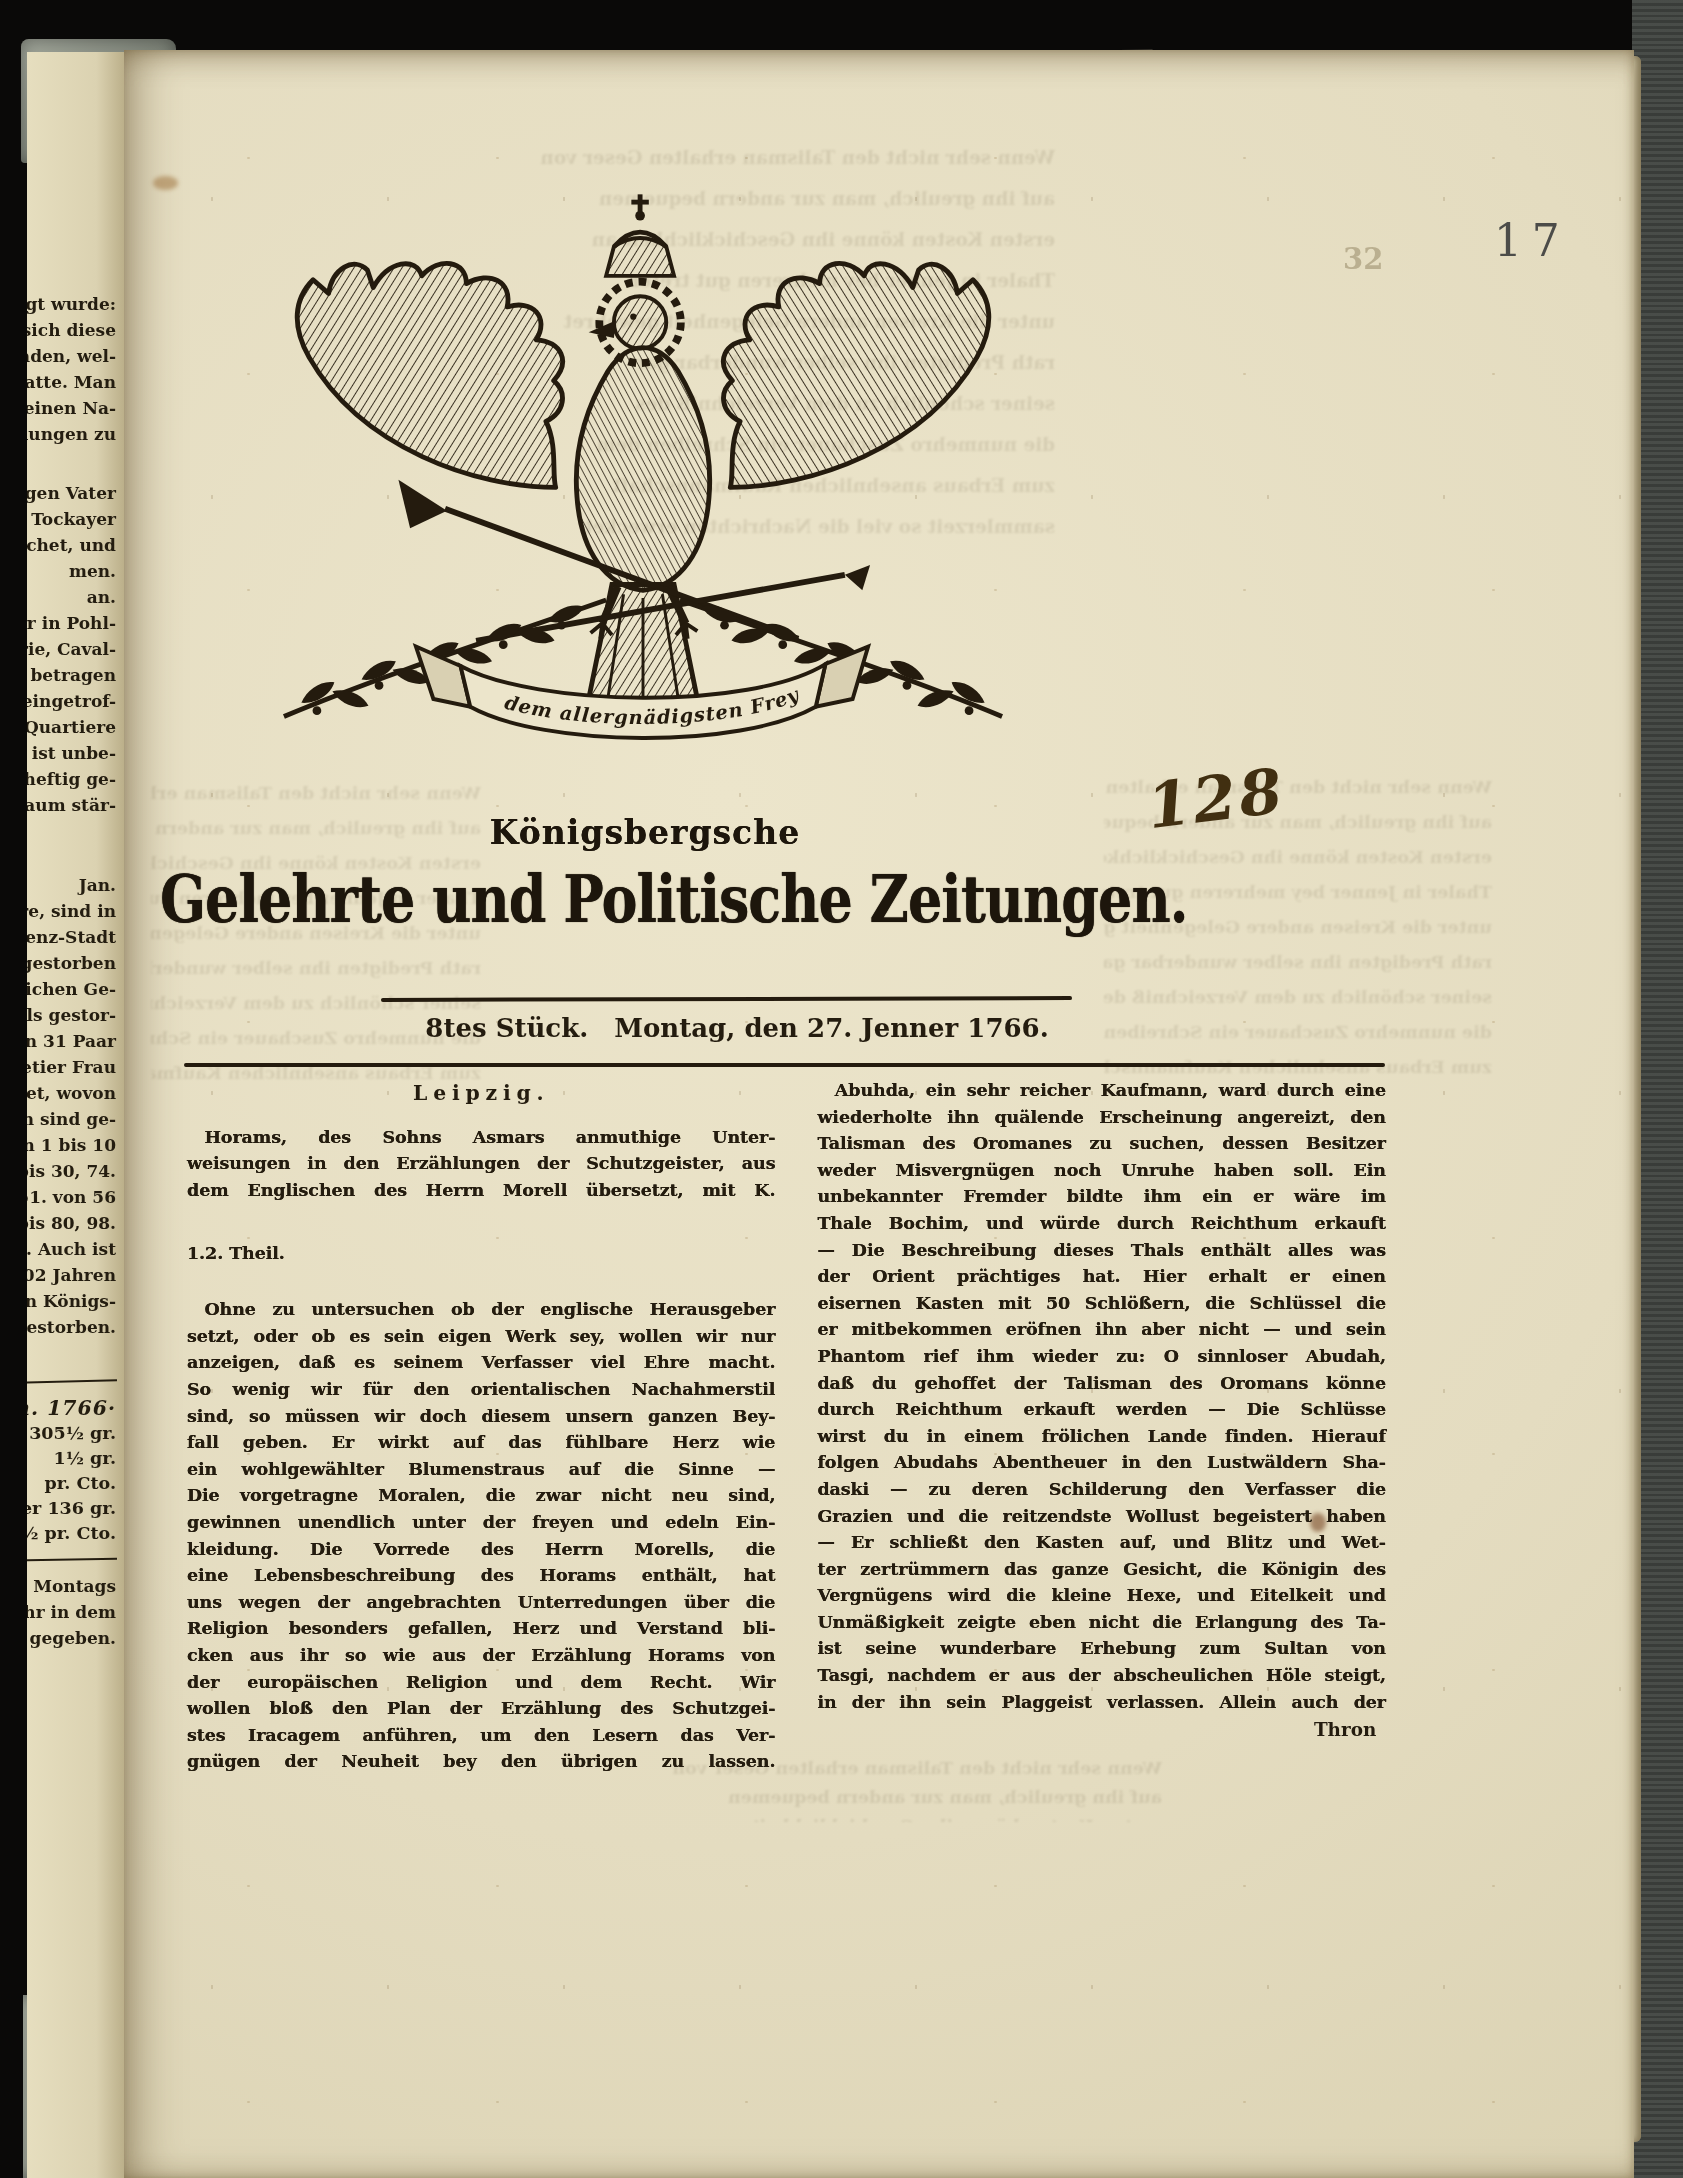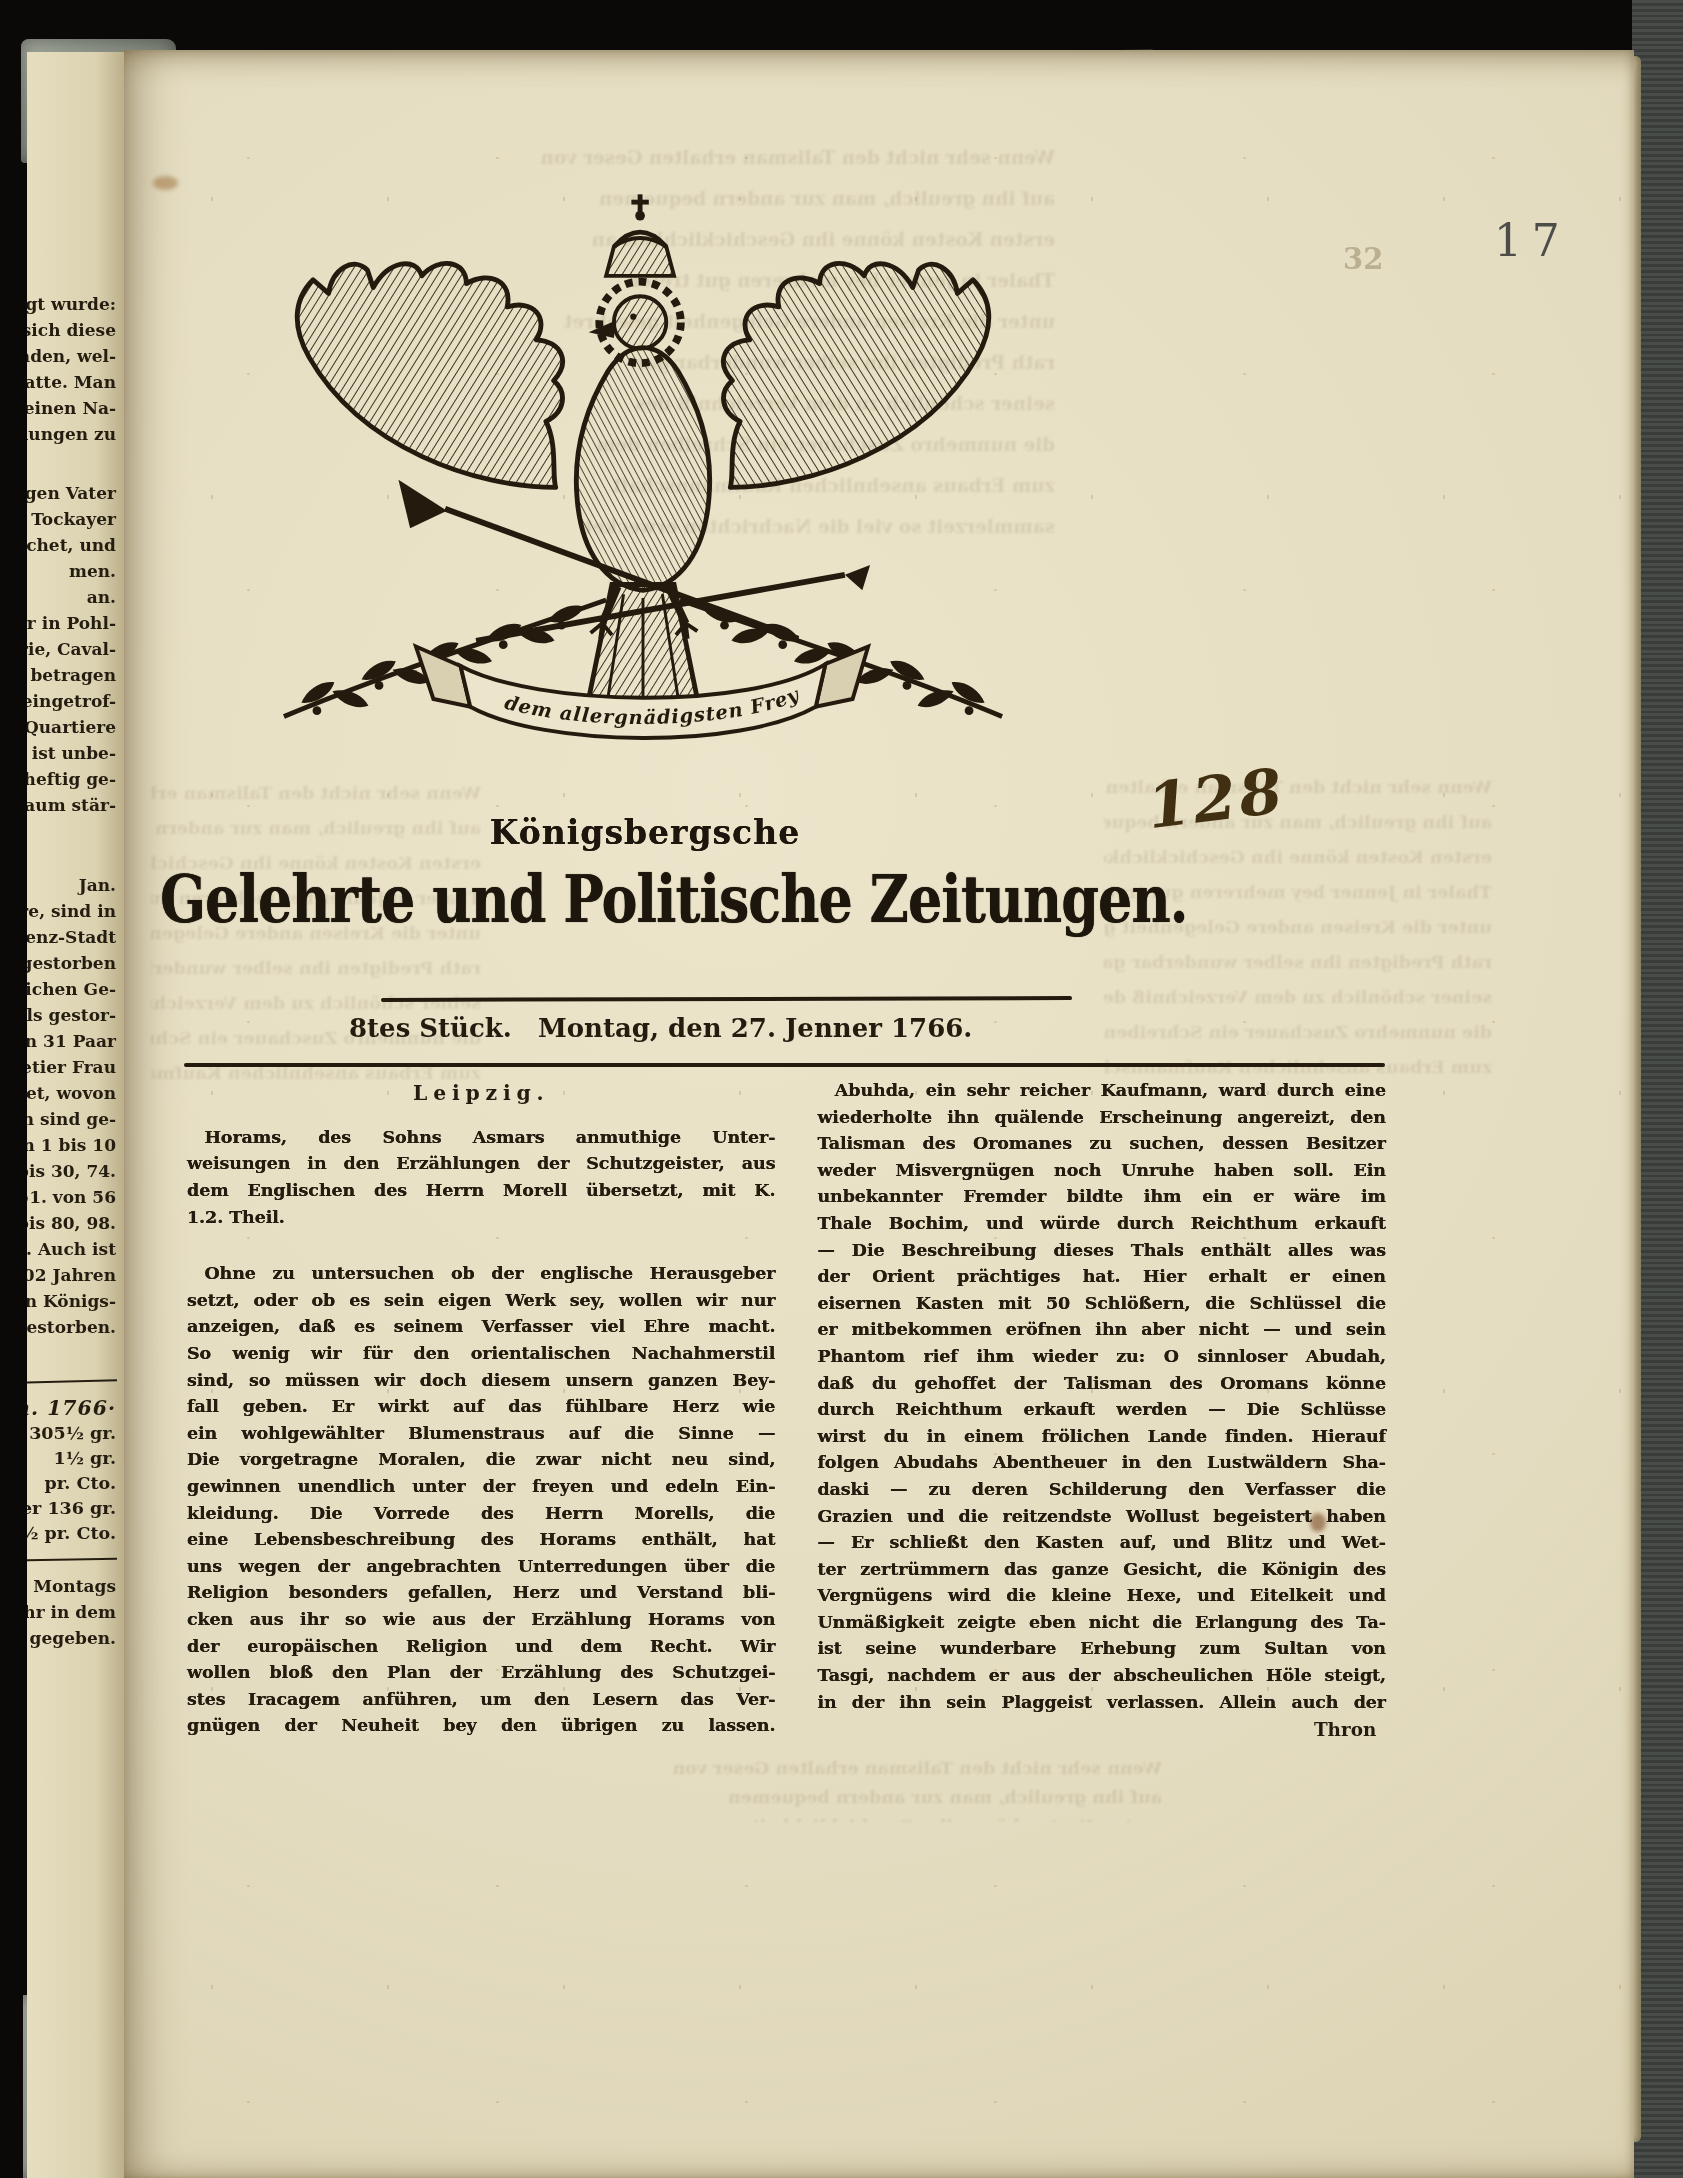--- a/index.html
+++ b/index.html
@@ -75,31 +75,31 @@
     font-weight:700; color:#412f11; transform:rotate(-7deg); letter-spacing:2.9px; }
 
   .masthead { position:absolute; left:36px; top:0; width:970px; text-align:center; color:#1d160c; }
   .kicker { position:absolute; left:0; top:763px; width:100%; font-size:33px; font-weight:700;
     letter-spacing:1px; text-shadow:0 0 0.6px currentColor; }
   .bigtitle { position:absolute; left:0; top:811px; width:100%; font-size:54px; font-weight:700;
     white-space:nowrap; letter-spacing:-1px; transform:scaleY(1.2); transform-origin:top center;
     text-shadow:0 0 0.8px currentColor; }
   .rule-short { position:absolute; left:257px; top:947px; width:691px; height:3.9px;
     background:#241b0e; border-radius:1.9px; transform:rotate(-.15deg); }
-  .issueline { position:absolute; left:225px; top:963px; width:776px; text-align:left;
+  .issueline { position:absolute; left:225px; top:963px; width:776px; text-align:center;
     font-size:26px; font-weight:700; color:#241c0f; }
   .rule-long { position:absolute; left:60px; top:1013px; width:1201px; height:3.9px;
     background:#241b0e; border-radius:1.9px; }
 
   .columns { position:absolute; left:63px; top:1027px; width:1199px; display:flex; gap:42px;
     color:#241c0f; }
   .col-left { width:594px; } .col-right { width:574px; }
   .line { font-size:17.5px; line-height:26.6px; font-weight:700; letter-spacing:-0.1px;
     text-align:justify; text-align-last:justify; text-shadow:0 0 0.4px currentColor; }
-  .p1 .line:nth-child(4) { text-align-last:left; }
+  .p1 .line:nth-child(4) { text-align-last:left;margin-top:36px; }
   .p2 { margin-top:30px; }
   .dateline { text-align:center; font-size:20.4px; letter-spacing:5.8px; font-weight:700;
     height:43px; padding-top:3.9px; }
   .catchword { text-align:right; padding-right:9.7px; margin-top:4px; font-size:18.4px;
     font-weight:700; }
 </style>
 </head>
 <body>
 
 <div class="stage">

